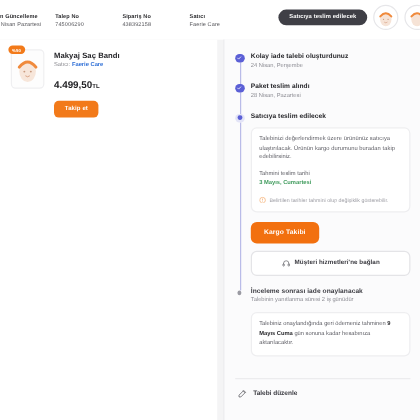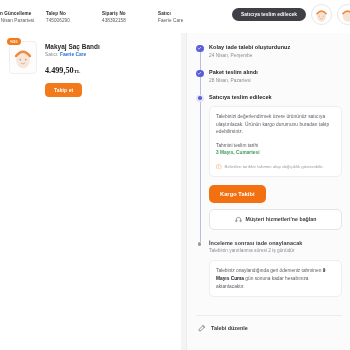--- a/index.html
+++ b/index.html
@@ -81,21 +81,21 @@
   .prod-title {
     font-size: 6.4px; font-weight: bold; color: #26262a;
     line-height: 9px; letter-spacing: .05px;
   }
   .prod-seller { font-size: 4.8px; color: #8a8a90; line-height: 8px; }
   .prod-seller b { color: #2d6ed6; font-weight: bold; }
   .prod-price {
     font-size: 8.2px; font-weight: bold; color: #1d1d20;
     margin-top: 6px; line-height: 11px;
   }
-  .prod-price span { font-size: 5px; font-weight: bold; font-family: Liberation Serif, serif; }
+  .prod-price span { font-size: 5px; font-weight: bold; }
   .follow-btn {
     margin-top: 6px; display: inline-block;
     background: #f27a1a; color: #ffffff;
     font-size: 5px; font-weight: bold;
     padding: 4px 9px; border-radius: 4px;
     border: none; cursor: pointer; letter-spacing: .1px;
   }
 
   
   .right-panel {

